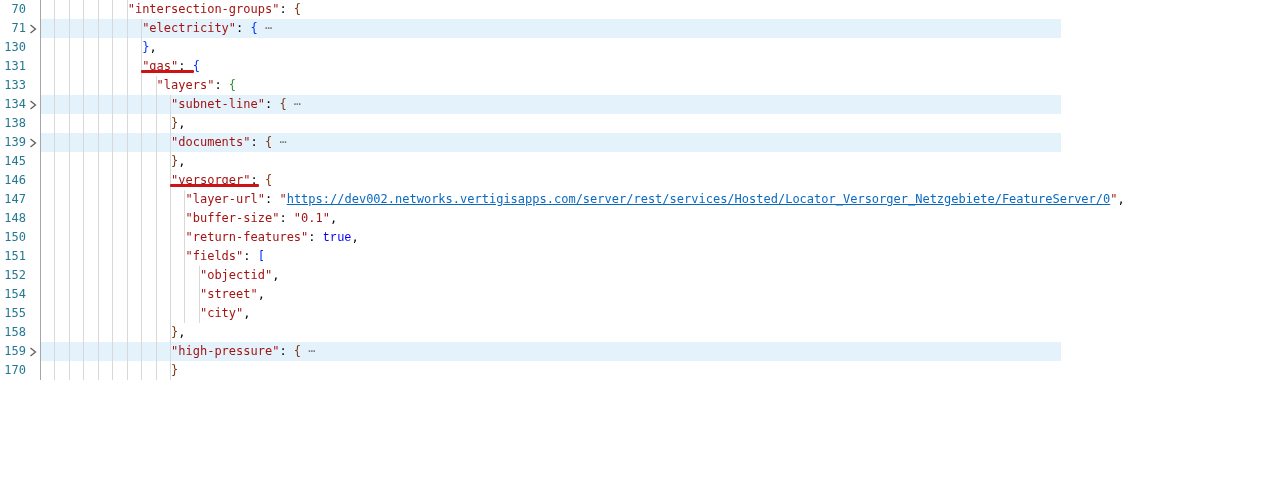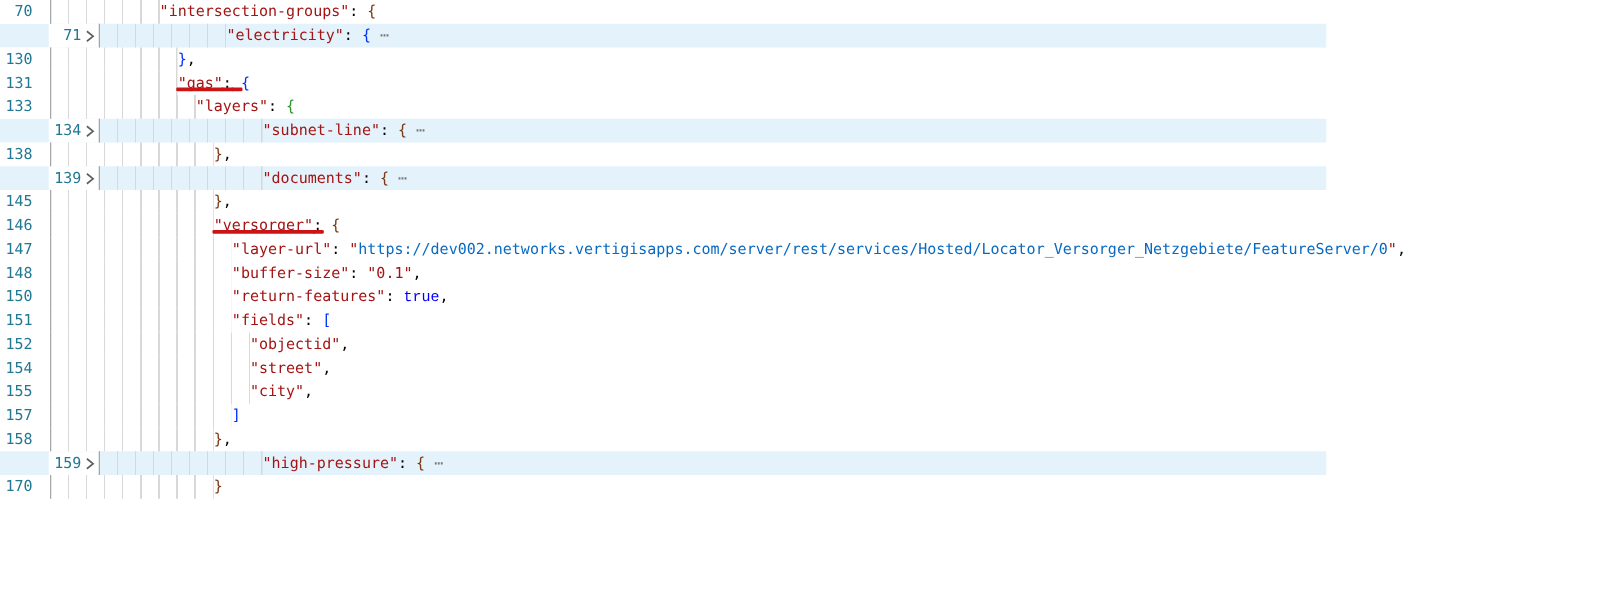--- a/index.html
+++ b/index.html
@@ -10,21 +10,21 @@
     --c-ell:#7a7a7a;
   }
   html,body{margin:0;padding:0;}
   body{
     width:1283px;height:477px;background:var(--c-bg);overflow:hidden;
     font-family:"DejaVu Sans Mono","Liberation Mono",monospace;
     font-size:12px;
   }
   #editor{width:1061px;height:477px;}
   .line{display:flex;height:19px;line-height:19px;white-space:pre;align-items:stretch;}
-  .line.folded{background:var(--c-fold);padding-left:39px;}
+  .line.folded{background:var(--c-fold);}
   .num{
     flex:0 0 26px;text-align:right;color:var(--c-num);background:var(--c-bg);
     line-height:19px;user-select:none;
   }
   .fold{
     flex:0 0 14px;background:var(--c-bg);display:flex;align-items:center;justify-content:center;
   }
   .guides{
     flex:0 0 auto;position:relative;align-self:stretch;
     width:calc(var(--i) * 1ch + 1px);
@@ -35,21 +35,21 @@
     content:'';position:absolute;left:0;top:0;bottom:0;width:1px;
     background:var(--c-guide-active);
   }
   .code{flex:0 0 auto;line-height:19px;}
   .t-str{color:var(--c-str);}
   .t-pun{color:var(--c-pun);}
   .t-b1{color:var(--c-b1);}
   .t-b2{color:var(--c-b2);}
   .t-b3{color:var(--c-b3);}
   .t-kw{color:var(--c-kw);font-family:Liberation Mono, monospace;}
-  .t-link{color:var(--c-link);}
+  .t-link{color:var(--c-link);text-decoration:underline;}
   .t-ell{color:var(--c-ell);}
   .u{position:relative;}
   .u::after{
     content:'';position:absolute;left:-1px;right:-1px;bottom:0px;height:3px;
     background:var(--c-err);border-radius:1px;
   }
 </style>
 </head>
 <body>
 
@@ -70,19 +70,18 @@
         </svg></span><span class="guides" style="--i: 18;"></span><span class="code"><span class="t-str">"documents"</span><span class="t-pun">: </span><span class="t-b3">{</span><span class="t-ell"> ⋯</span></span></div>
     <div class="line"><span class="num">145</span><span class="fold"></span><span class="guides" style="--i: 18;"></span><span class="code"><span class="t-b3">}</span><span class="t-pun">,</span></span></div>
     <div class="line"><span class="num">146</span><span class="fold"></span><span class="guides" style="--i: 18;"></span><span class="code"><span class="t-str u">"versorger"</span><span class="t-pun u">:</span><span class="t-pun"> </span><span class="t-b3">{</span></span></div>
     <div class="line"><span class="num">147</span><span class="fold"></span><span class="guides" style="--i: 20;"></span><span class="code"><span class="t-str">"layer-url"</span><span class="t-pun">: </span><span class="t-str">"</span><span class="t-link">https://dev002.networks.vertigisapps.com/server/rest/services/Hosted/Locator_Versorger_Netzgebiete/FeatureServer/0</span><span class="t-str">"</span><span class="t-pun">,</span></span></div>
     <div class="line"><span class="num">148</span><span class="fold"></span><span class="guides" style="--i: 20;"></span><span class="code"><span class="t-str">"buffer-size"</span><span class="t-pun">: </span><span class="t-str">"0.1"</span><span class="t-pun">,</span></span></div>
     <div class="line"><span class="num">150</span><span class="fold"></span><span class="guides" style="--i: 20;"></span><span class="code"><span class="t-str">"return-features"</span><span class="t-pun">: </span><span class="t-kw">true</span><span class="t-pun">,</span></span></div>
     <div class="line"><span class="num">151</span><span class="fold"></span><span class="guides" style="--i: 20;"></span><span class="code"><span class="t-str">"fields"</span><span class="t-pun">: </span><span class="t-b1">[</span></span></div>
     <div class="line"><span class="num">152</span><span class="fold"></span><span class="guides" style="--i: 22;"></span><span class="code"><span class="t-str">"objectid"</span><span class="t-pun">,</span></span></div>
     <div class="line"><span class="num">154</span><span class="fold"></span><span class="guides" style="--i: 22;"></span><span class="code"><span class="t-str">"street"</span><span class="t-pun">,</span></span></div>
     <div class="line"><span class="num">155</span><span class="fold"></span><span class="guides" style="--i: 22;"></span><span class="code"><span class="t-str">"city"</span><span class="t-pun">,</span></span></div>
-    <div class="line"><span class="num">157</span><span class="fold"></span><span class="guides" style="--i: 20;"></span><span class="code"><span class="t-b1">]</span></span></div>
     <div class="line"><span class="num">158</span><span class="fold"></span><span class="guides" style="--i: 18;"></span><span class="code"><span class="t-b3">}</span><span class="t-pun">,</span></span></div>
     <div class="line folded"><span class="num">159</span><span class="fold"><svg width="8" height="10" viewBox="0 0 8 10">
           <polyline points="1.5,1 6.5,5 1.5,9" fill="none" stroke="#5f5f5f" stroke-width="1.3"></polyline>
         </svg></span><span class="guides" style="--i: 18;"></span><span class="code"><span class="t-str">"high-pressure"</span><span class="t-pun">: </span><span class="t-b3">{</span><span class="t-ell"> ⋯</span></span></div>
     <div class="line"><span class="num">170</span><span class="fold"></span><span class="guides" style="--i: 18;"></span><span class="code"><span class="t-b3">}</span></span></div>
   </div>
 
 </body></html>

